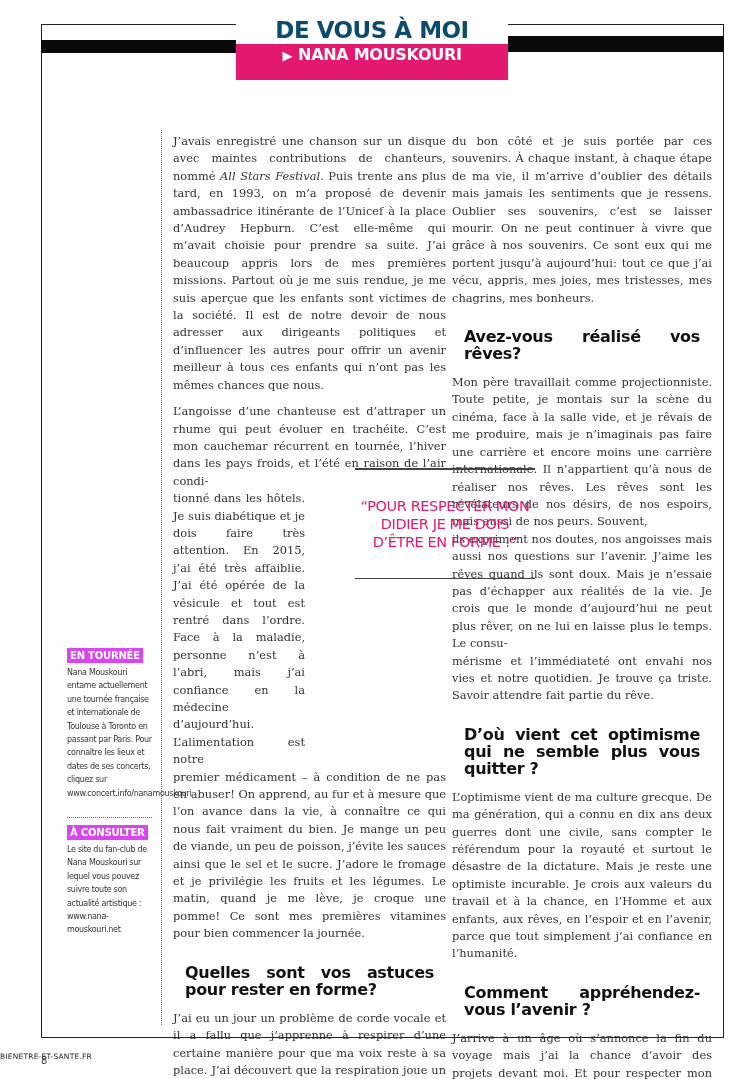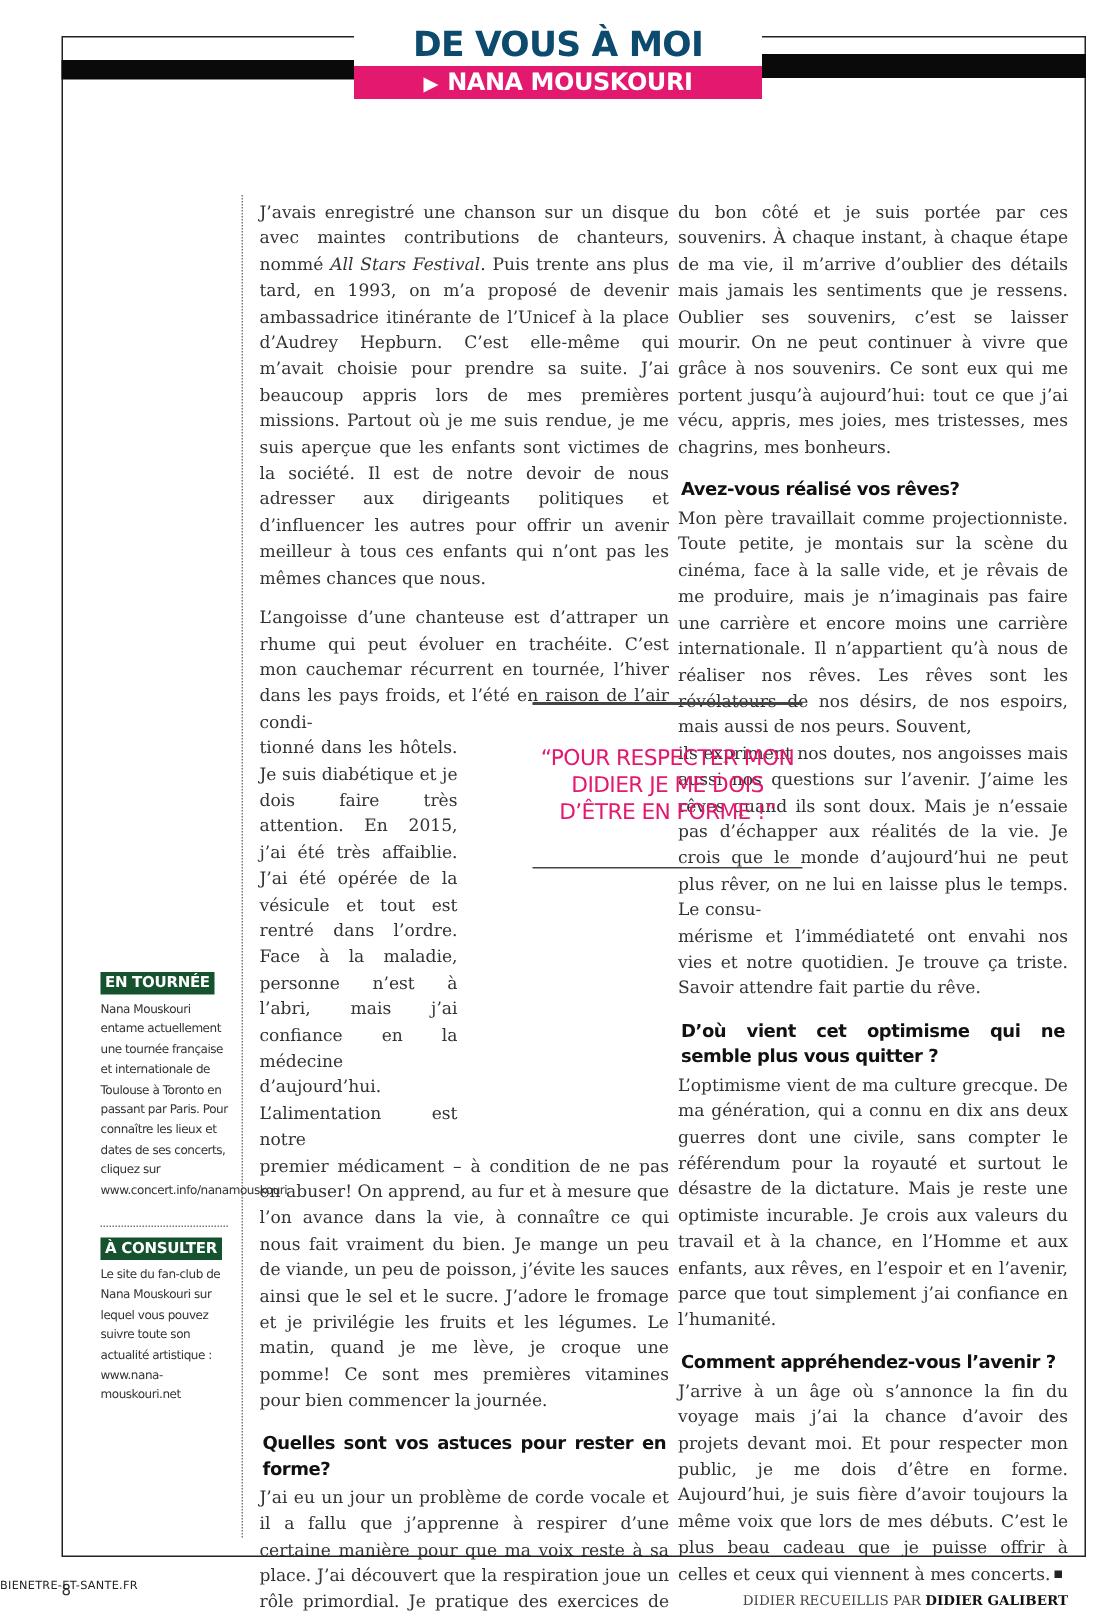--- a/index.html
+++ b/index.html
@@ -1,39 +1,39 @@
 <!DOCTYPE html>
 <html><head>
 <meta charset="utf-8">
 <style>
   html, body { margin:0; padding:0; background:#fff; }
   body { width:742px; height:1079px; position:relative; overflow:hidden; font-family:"DejaVu Serif", serif; color:#2a2a2a; }
   .frame { position:absolute; left:41px; top:24px; width:683px; height:1014px; border:1.5px solid #222; box-sizing:border-box; }
   .bar-left { position:absolute; left:41px; top:40px; width:196px; height:13px; background:#0a0a0a; }
   .bar-right { position:absolute; left:507px; top:36px; width:217px; height:16px; background:#0a0a0a; }
   .title-main { position:absolute; left:236px; top:16px; width:272px; text-align:center; font-family:"DejaVu Sans", sans-serif; font-weight:bold; font-size:23px; color:#0c4a6e; letter-spacing:-0.5px; line-height:28px; background:#fff; }
-  .title-sub { position:absolute; left:236px; top:44px; width:272px; height:22px; background:#e3186f; color:#fff; font-family:"DejaVu Sans", sans-serif; font-weight:bold; font-size:16px; line-height:22px; text-align:center; letter-spacing:-0.3px; }
+  .title-sub { position:absolute; left:236px; top:44px; width:272px; height:36px; background:#e3186f; color:#fff; font-family:"DejaVu Sans", sans-serif; font-weight:bold; font-size:16px; line-height:22px; text-align:center; letter-spacing:-0.3px; }
   .title-sub .tri { display:inline-block; margin-right:6px; font-size:13px; }
 
   .col { position:absolute; font-size:11.4px; line-height:17.4px; text-align:justify; color:#333; }
   .col p { margin:0; }
-  .col h3 { margin:2px; font-family:"DejaVu Sans", sans-serif; font-weight:bold; font-size:12px; line-height:17px; color:#111; letter-spacing:-0.3px; }
+  .col h3 { margin:12px; font-family:"DejaVu Sans", sans-serif; font-weight:bold; font-size:16px; line-height:17px; color:#111; letter-spacing:-0.3px; }
   .col1 { left:173px; top:133px; width:273px; }
   .col2 { left:452px; top:133px; width:260px; }
   .sp { height:9px; }
   .narrow { width:132px; }
   .indent-right { margin-left:100px; }
 
   .pull { position:absolute; left:355px; top:468px; width:180px; }
   .pull .rule { height:1.5px; background:#444; width:180px; }
   .pull .quote { margin:27px 0 27px 0; color:#e3186f; font-family:"DejaVu Sans", sans-serif; font-size:14.5px; line-height:18px; text-align:center; letter-spacing:-0.4px; }
 
   .sidebar-rule { position:absolute; left:161px; top:130px; width:0; height:895px; border-left:1px dotted #777; }
   .side { position:absolute; left:67px; width:85px; font-family:"DejaVu Sans", sans-serif; font-size:8px; line-height:13.4px; color:#333; letter-spacing:-0.3px; }
-  .side .tag { display:inline-block; background:#14532d; color:#fff; font-weight:bold; font-size:10px; line-height:13px; padding:1px 3px; letter-spacing:-0.2px; margin-bottom:3px; }
+  .side .tag { display:inline-block; background:#d946ef; color:#fff; font-weight:bold; font-size:10px; line-height:13px; padding:1px 3px; letter-spacing:-0.2px; margin-bottom:3px; }
   .side1 { top:648px; }
   .side2 { top:825px; }
   .side-div { position:absolute; left:67px; top:817px; width:85px; border-top:1px dotted #777; }
 
   .byline { font-size:9px; letter-spacing:0; text-align:right; color:#444; margin-top:2px; }
   .byline b { color:#111; }
   .endmark { display:inline-block; width:5px; height:5px; background:#222; margin-left:3px; vertical-align:1px; }
 
   .folio { position:absolute; left:41px; top:1055px; font-family:"DejaVu Sans", sans-serif; font-size:10px; color:#333; }
   .footer-url { position:absolute; left:0; width:742px; top:1052px; text-align:left; font-family:"DejaVu Sans", sans-serif; font-size:7.5px; color:#222; letter-spacing:0.2px; }

